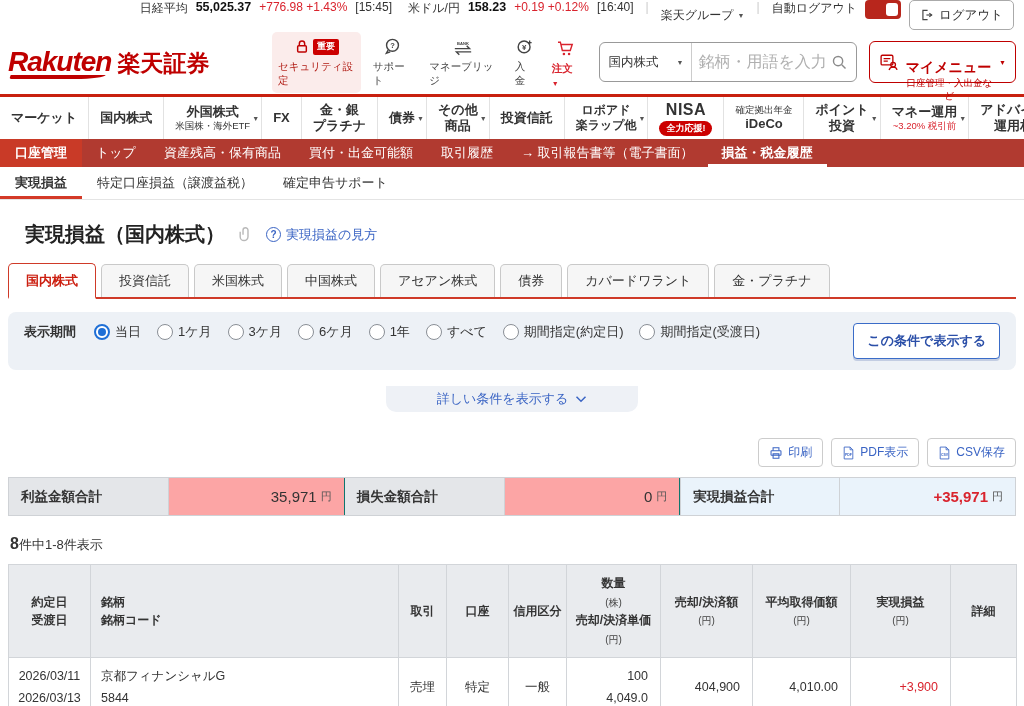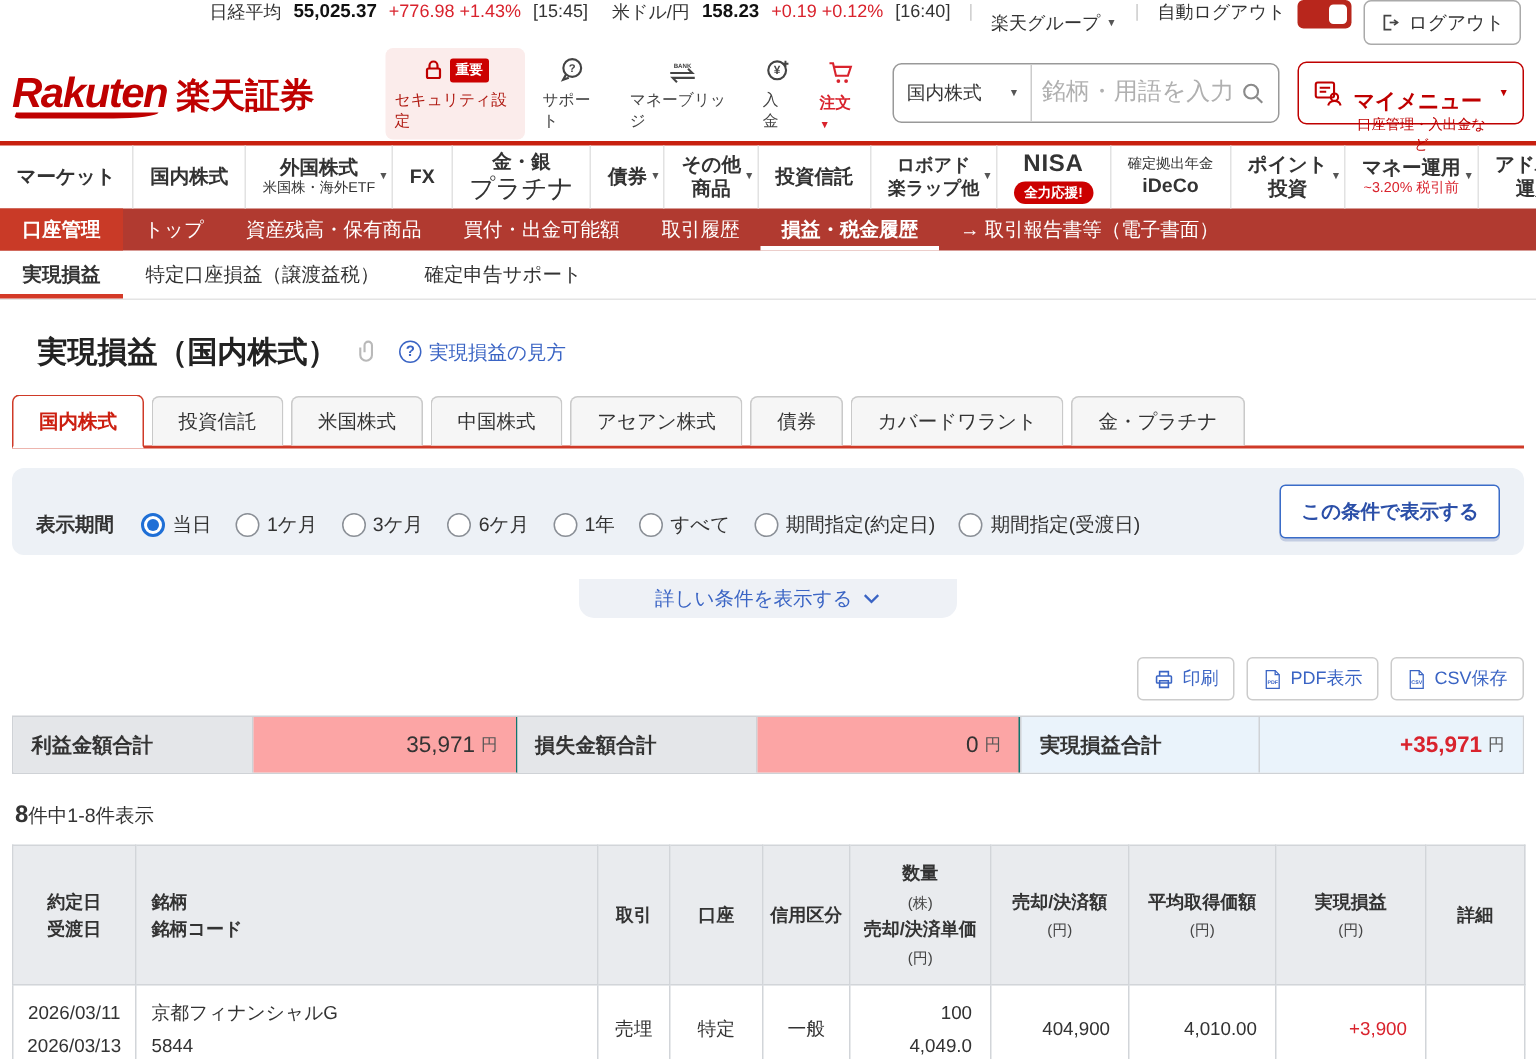--- a/index.html
+++ b/index.html
@@ -19,21 +19,21 @@
   .logout-btn { display:flex; align-items:center; gap:5px; border:1px solid #aaa; border-radius:5px; background:#fff; padding:4px 10px; font-size:12.5px; color:#333; cursor:pointer; font-family:inherit; }
 
   
   .header { height:64px; display:flex; align-items:center; padding:0 8px; }
   .logo { display:flex; align-items:baseline; gap:6px; cursor:pointer; min-width:245px; }
   .logo .r-latin { font-size:28px; font-weight:900; color:#bf0000; letter-spacing:-1px; position:relative; font-style:italic; }
   .logo .r-latin::after { content:""; position:absolute; left:2px; right:6px; bottom:-1px; height:4px; background:#bf0000; border-radius:0 0 60% 8px / 0 0 8px 3px; transform:skewX(-20deg); }
   .logo .r-jp { font-size:23px; font-weight:bold; color:#bf0000; }
   .quick-links { display:flex; align-items:flex-end; gap:6px; margin-left:4px; }
   .ql { display:flex; flex-direction:column; align-items:center; gap:3px; font-size:10.5px; color:#444; cursor:pointer; padding:5px 6px; border-radius:5px; }
-  .ql-security { background:#fbeceb; color:#b01a12; }
+  .ql-security { background:#fbeceb; color:#b01a12;margin-left:15px; }
   .ql-iconrow { display:flex; align-items:center; gap:3px; height:20px; }
   .badge-imp { background:#cc0000; color:#fff; font-size:9px; font-weight:bold; padding:1.5px 4px; border-radius:2px; }
   .ql-order { color:#d9232d; font-weight:bold; }
   .search-box { display:flex; align-items:center; border:1px solid #999; border-radius:6px; height:40px; width:258px; margin-left:14px; background:#fff; }
   .search-cat { display:flex; align-items:center; justify-content:space-between; width:92px; height:100%; padding:0 8px; border-right:1px solid #ccc; font-size:12.5px; cursor:pointer; }
   .search-input { border:none; outline:none; flex:1; font-size:16px; padding:0 6px; min-width:0; font-family:inherit; }
   .search-input::placeholder { color:#b0b0b0; }
   .mag { margin-right:8px; cursor:pointer; display:flex; }
   .mymenu { margin-left:12px; border:1.5px solid #bf0000; border-radius:6px; height:42px; display:flex; align-items:center; padding:0 9px; gap:6px; background:#fff; cursor:pointer; font-family:inherit; }
   .mymenu-txt { display:flex; flex-direction:column; align-items:flex-start; }
@@ -70,21 +70,21 @@
   .page-title { font-size:20px; font-weight:bold; color:#222; }
   .help-link { display:flex; align-items:center; gap:5px; color:#3a64c4; font-size:13px; cursor:pointer; }
   .q-circle { width:15px; height:15px; border:1.3px solid #3a64c4; border-radius:50%; font-size:10px; display:flex; align-items:center; justify-content:center; font-weight:bold; }
 
   
   .cat-tabs { display:flex; align-items:flex-end; margin:0 8px; border-bottom:2px solid #cf3a28; }
   .ct-item { height:33px; display:flex; align-items:center; padding:0 17px; background:#f6f6f6; border:1px solid #c9c9c9; border-bottom:none; border-radius:5px 5px 0 0; margin-right:5px; font-size:13px; color:#333; cursor:pointer; }
   .ct-active { height:36px; background:#fff; border:1.5px solid #cf3a28; border-bottom:2px solid #fff; margin-bottom:-2px; color:#cc1f10; font-weight:bold; }
 
   
-  .filter { margin:13px 8px 0; background:#edf1f6; border-radius:8px; padding:11px 16px; display:flex; align-items:flex-end; gap:10px; }
+  .filter { margin:13px 8px 0; background:#edf1f6; border-radius:8px; padding:11px 16px; display:flex; align-items:flex-start; gap:10px; }
   .filter-label { font-size:13px; font-weight:bold; margin-right:8px; }
   .radio-group { display:flex; align-items:center; gap:16px; flex-wrap:nowrap; }
   .radio-opt { display:flex; align-items:center; gap:5px; font-size:13px; cursor:pointer; white-space:nowrap; }
   .radio { width:16px; height:16px; border:1.5px solid #8a8f96; border-radius:50%; background:#fff; display:inline-flex; align-items:center; justify-content:center; flex:none; }
   .radio.selected { border:2px solid #1f6fd6; }
   .radio.selected::after { content:""; width:8px; height:8px; border-radius:50%; background:#1f6fd6; }
   .submit-btn { margin-left:auto; background:#fff; border:1.5px solid #3a6cc8; color:#2b4fa8; font-weight:bold; font-size:13px; padding:8px 13px; border-radius:4px; cursor:pointer; box-shadow:0 2px 0 #c3cde2; white-space:nowrap; font-family:inherit; }
   .expand-strip { width:252px; margin:16px auto; background:#eef1f6; border-radius:0 0 10px 10px; height:26px; display:flex; align-items:center; justify-content:center; gap:7px; color:#3a64c4; font-size:13px; cursor:pointer; }
 
   
@@ -245,21 +245,21 @@
     <div class="mn-item">
         <span class="mn-l1">外国株式</span>
         <span class="mn-l2">米国株・海外ETF</span>
         <span class="mn-caret">▼</span>
       </div>
     <div class="mn-item">
         <span class="mn-l1">FX</span>
       </div>
     <div class="mn-item">
         <span class="mn-l1">金・銀</span>
-        <span class="mn-l2" style="font-size:17px;font-weight:normal;">プラチナ</span>
+        <span class="mn-l2" style="font-size:13px;font-weight:bold;">プラチナ</span>
       </div>
     <div class="mn-item">
         <span class="mn-l1">債券</span>
         <span class="mn-caret">▼</span>
       </div>
     <div class="mn-item">
         <span class="mn-l1">その他</span>
         <span class="mn-l1">商品</span>
         <span class="mn-caret">▼</span>
       </div>
@@ -295,22 +295,22 @@
       </div>
 
   </div>
 
   <div class="acct-nav">
     <div class="an-active">口座管理</div>
     <div class="an-item">トップ</div>
     <div class="an-item">資産残高・保有商品</div>
     <div class="an-item">買付・出金可能額</div>
     <div class="an-item">取引履歴</div>
+    <div class="an-item">→ 取引報告書等（電子書面）</div>
     <div class="an-item an-current">損益・税金履歴</div>
-    <div class="an-item">→ 取引報告書等（電子書面）</div>
   </div>
 
   <div class="sub-tabs">
     <div class="st-item st-active">実現損益</div>
     <div class="st-item">特定口座損益（譲渡益税）</div>
     <div class="st-item">確定申告サポート</div>
   </div>
 
   <div class="title-row">
     <span class="page-title">実現損益（国内株式）</span>

